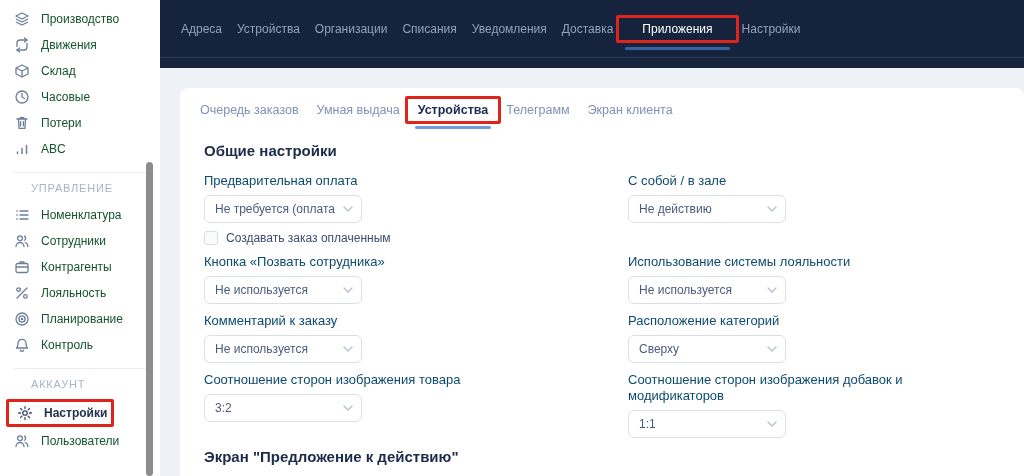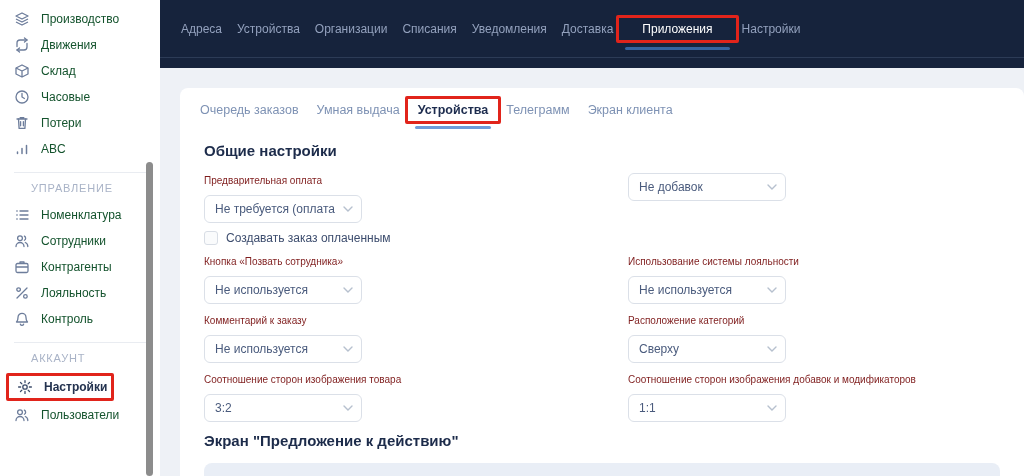--- a/index.html
+++ b/index.html
@@ -78,21 +78,21 @@
     background:#6f9bd8; border-radius:2px;
   }
   .card-body { padding:0 24px; }
   .section-title {
     font-size:15px; font-weight:bold; color:#1c2b4a;
     margin:10px 0 13px 0; line-height:18px;
   }
   .form-grid {
     display:grid; grid-template-columns:424px auto; row-gap:9px;
   }
-  .field-label { font-size:10px; color:#7f1d1d; margin-bottom:6px; line-height:16px; }
+  .field-label { font-size:13px; color:#0c4a6e; margin-bottom:6px; line-height:16px; }
   .select {
     width:158px; height:28px; background:#fff;
     border:1px solid #dbe0e8; border-radius:6px;
     display:flex; align-items:center; padding:0 8px 0 10px;
     color:#4a5b7d; font-size:12px; cursor:pointer;
   }
   .select .val { flex:1; white-space:nowrap; overflow:hidden; }
   .select .chev { flex:0 0 10px; margin-left:4px; color:#b6c0ce; display:block; }
   .checkbox-row { display:flex; align-items:flex-end; gap:8px; margin-top:8px; cursor:pointer; }
   .checkbox {
@@ -182,20 +182,28 @@
       </svg>
     <span>Контрагенты</span>
   </div>
   <div class="side-item">
     <svg class="icn" viewBox="0 0 16 16" fill="none" stroke="currentColor" stroke-width="1.3" stroke-linecap="round">
         <path d="M3 13 13 3"></path>
         <circle cx="4.6" cy="4.6" r="1.8"></circle>
         <circle cx="11.4" cy="11.4" r="1.8"></circle>
       </svg>
     <span>Лояльность</span>
+  </div>
+  <div class="side-item">
+    <svg class="icn" viewBox="0 0 16 16" fill="none" stroke="currentColor" stroke-width="1.3">
+        <circle cx="8" cy="8" r="6"></circle>
+        <circle cx="8" cy="8" r="3.1"></circle>
+        <circle cx="8" cy="8" r="0.7"></circle>
+      </svg>
+    <span>Планирование</span>
   </div>
   <div class="side-item">
     <svg class="icn" viewBox="0 0 16 16" fill="none" stroke="currentColor" stroke-width="1.3" stroke-linecap="round" stroke-linejoin="round">
         <path d="M8 2.4a4 4 0 0 0-4 4c0 3-1 3.9-1.5 4.6h11C13 10.3 12 9.4 12 6.4a4 4 0 0 0-4-4z"></path>
         <path d="M6.4 13.2a1.7 1.7 0 0 0 3.2 0"></path>
       </svg>
     <span>Контроль</span>
   </div>
 
   <div class="side-divider"></div>
@@ -259,22 +267,23 @@
                 <path d="M1 1l4 4 4-4"></path>
               </svg>
           </div>
           <div class="checkbox-row">
             <span class="checkbox" aria-checked="false"></span>
             <span class="checkbox-label">Создавать заказ оплаченным</span>
           </div>
         </div>
 
         <div class="field">
-          <div class="select">
-            <span class="val">Не добавок</span>
+          <div class="field-label">С собой / в зале</div>
+          <div class="select">
+            <span class="val">Не действию</span>
             <svg class="chev" width="10" height="6" viewBox="0 0 10 6" fill="none" stroke="currentColor" stroke-width="1.4" stroke-linecap="round">
                 <path d="M1 1l4 4 4-4"></path>
               </svg>
           </div>
         </div>
 
         <div class="field">
           <div class="field-label">Кнопка «Позвать сотрудника»</div>
           <div class="select">
             <span class="val">Не используется</span>

